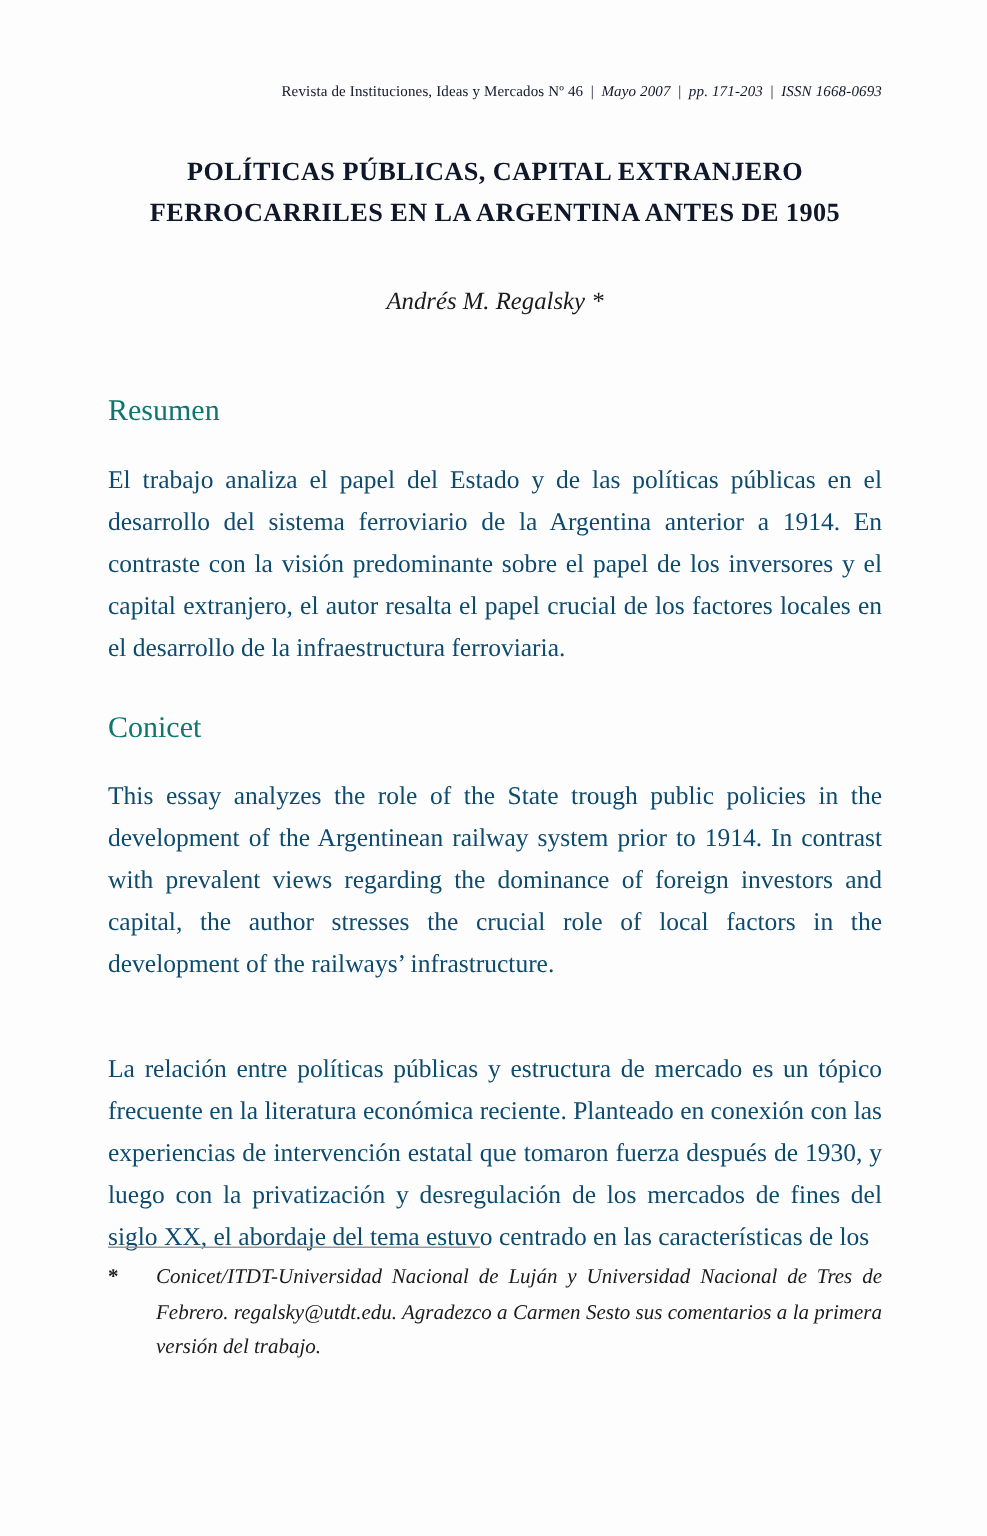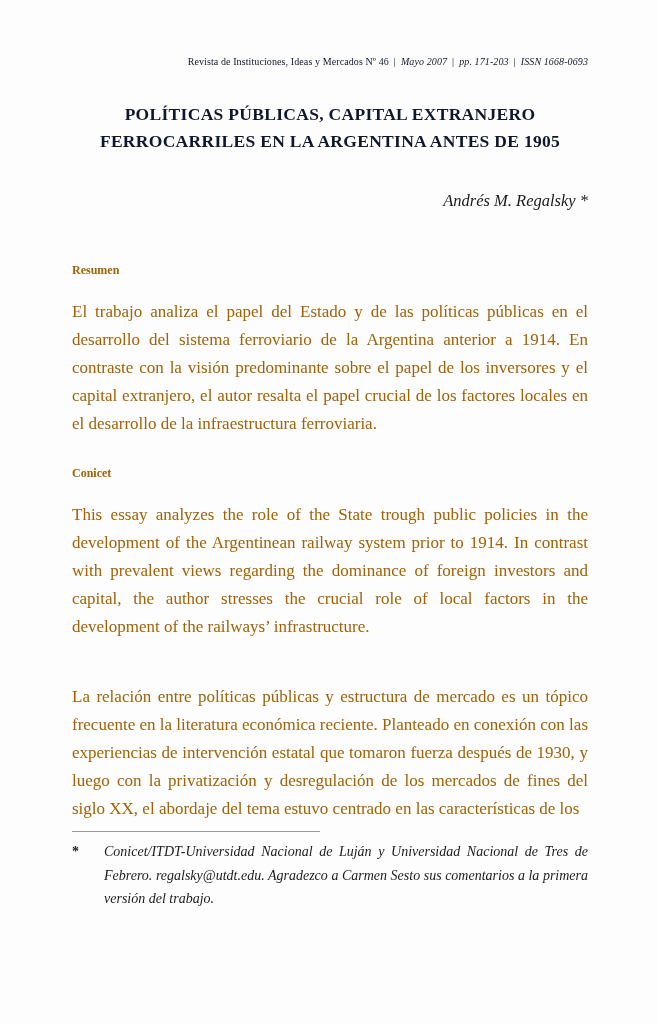--- a/index.html
+++ b/index.html
@@ -34,40 +34,40 @@
     text-align: center;
     font-size: 17.5px;
     font-weight: bold;
     line-height: 27px;
     letter-spacing: 0.3px;
     color: #0f172a;
   }
   
   .author-line {
     margin-top: 36px;
-    text-align: right;
+    text-align: center;
     font-style: italic;
     font-size: 16.5px;
     color: #1b1b1b;
   }
   
   .section-heading {
-    font-size: 12px;
-    font-weight: bold;
-    color: #a16207;
+    font-size: 20px;
+    font-weight: normal;
+    color: #0f766e;
   }
   .heading-resumen { margin-top: 52px; }
   .heading-abstract { margin-top: 28px; }
   
   .para {
     margin-top: 20px;
     font-size: 17px;
     line-height: 28px;
     text-align: justify;
-    color: #a16207;
+    color: #0c4a6e;
   }
   .body-para { margin-top: 42px; }
   
   .footnote-rule {
     position: absolute;
     left: 72px;
     top: 831px;
     width: 248px;
     height: 1px;
     background: #9a9a9a;

